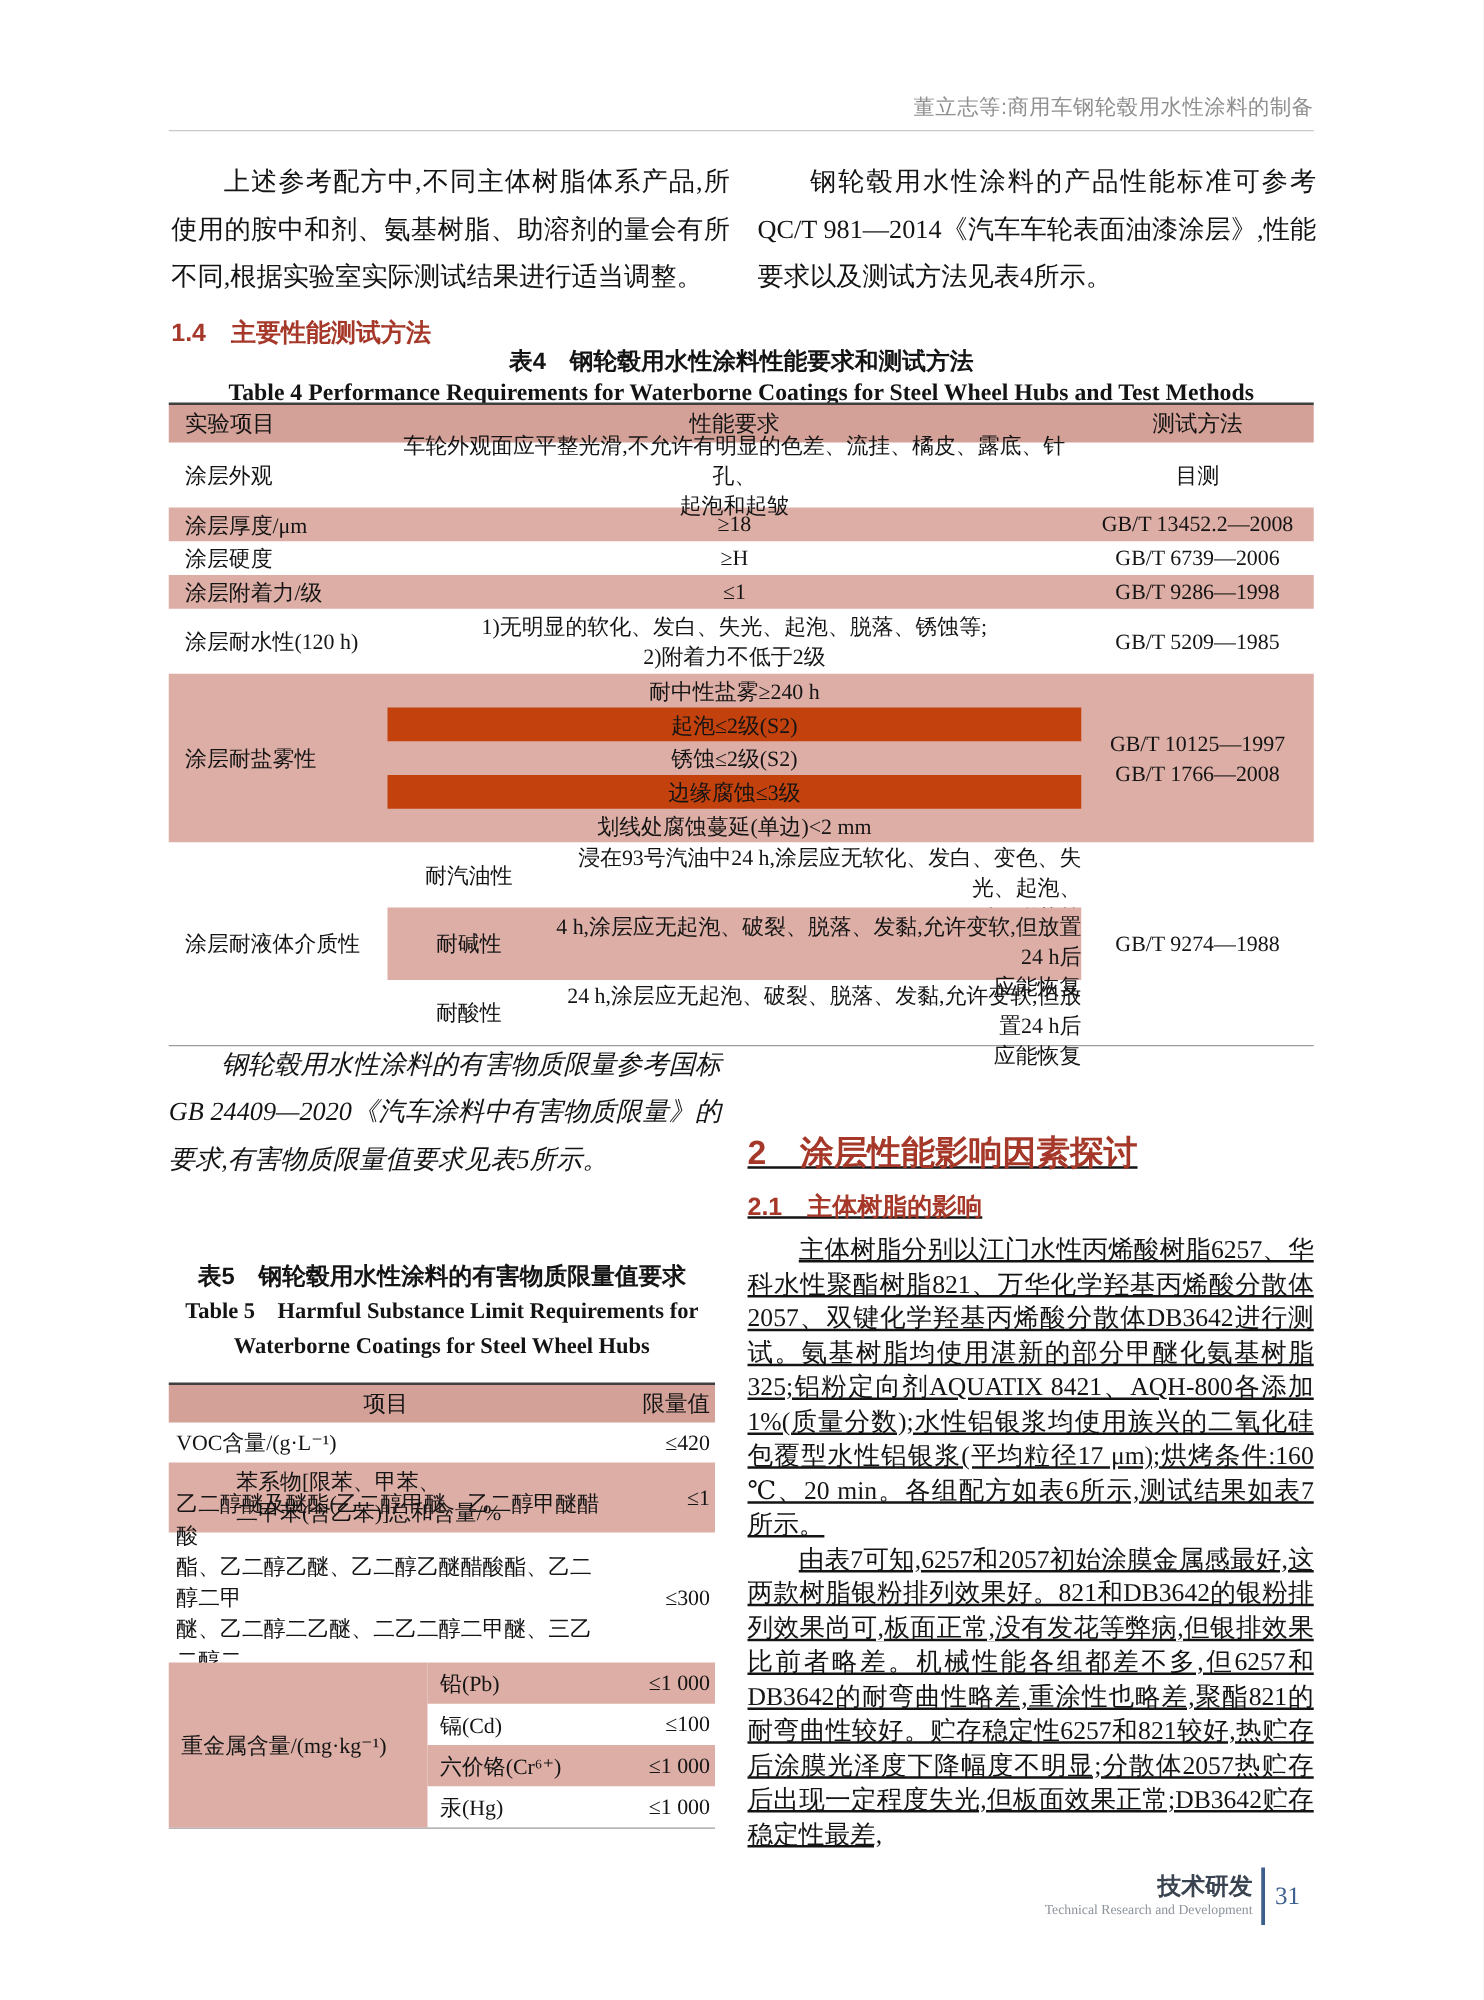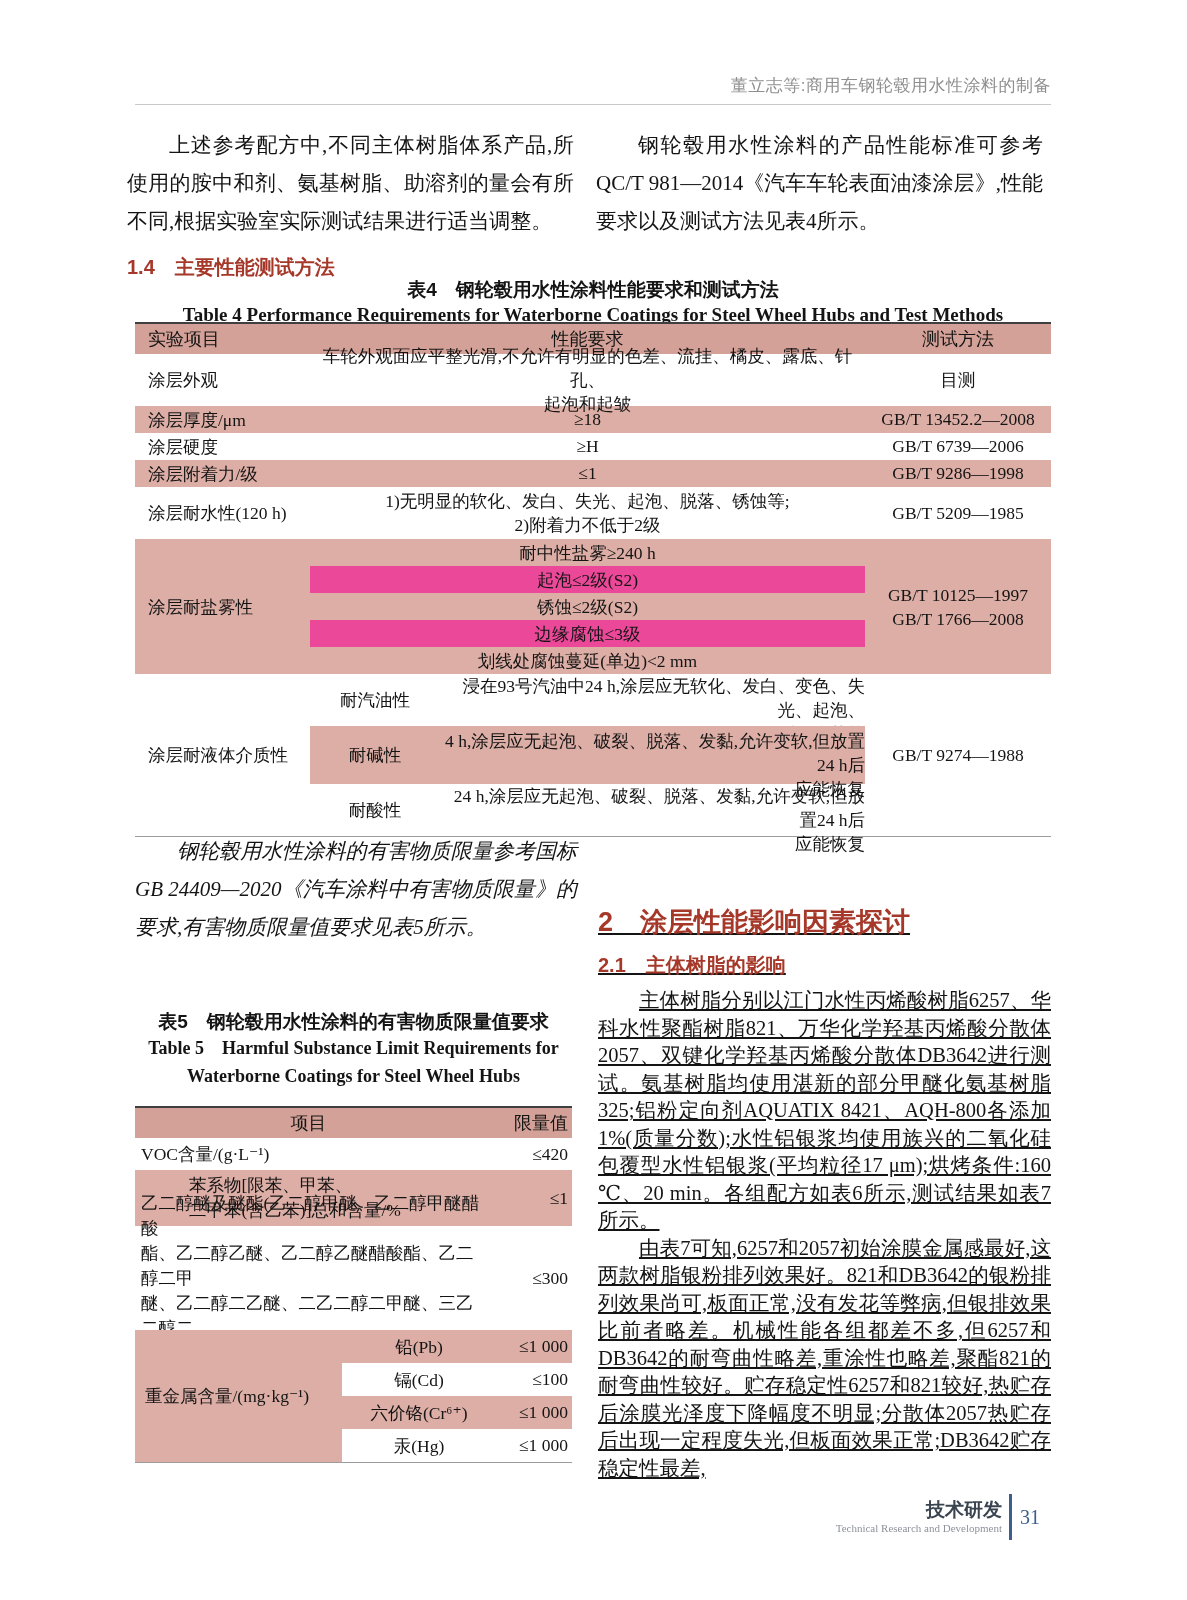--- a/index.html
+++ b/index.html
@@ -5,21 +5,21 @@
   html,body{margin:0;padding:0;background:#e8e8e8;}
   .page{
     position:relative;width:1187px;height:1600px;background:#ffffff;
     font-family:"Liberation Serif","DejaVu Serif",serif;color:#141414;overflow:hidden;
   }
   
   .running-header{position:absolute;top:74px;right:136px;font-family:"Liberation Sans","DejaVu Sans",sans-serif;
     font-size:17px;color:#8f8f8f;letter-spacing:.5px;}
   .header-rule{position:absolute;top:104px;left:135px;width:916px;border-top:1px solid #c9c9c9;}
   
-  .topcols{position:absolute;top:126px;left:127px;width:916px;display:flex;gap:22px;}
+  .topcols{position:absolute;top:126px;left:137px;width:916px;display:flex;gap:22px;}
   .topcols .col{width:447px;font-size:21px;line-height:38px;text-align:justify;}
   .topcols p{margin:0;text-indent:2em;}
   .h14{margin-top:8px;font-family:"Liberation Sans","DejaVu Sans",sans-serif;font-weight:bold;
     font-size:20px;color:#a6382a;}
   
   .t4caps{position:absolute;top:278px;left:135px;width:916px;text-align:center;}
   .cap-zh{font-family:"Liberation Sans","DejaVu Sans",sans-serif;font-weight:bold;font-size:19px;line-height:24px;}
   .cap-en{font-family:"Liberation Serif","DejaVu Serif",serif;font-weight:bold;font-size:19px;line-height:26px;}
   
   .t4{position:absolute;top:322px;left:135px;width:916px;border-top:2px solid #3f3f3f;
@@ -33,21 +33,21 @@
   .hd{height:30px;font-size:18px;}
   .hd .cell-req,.hd .cell-mth{font-weight:normal;}
   .h27{height:27px;} .h52{height:52px;} .h58{height:58px;}
   .pre{white-space:pre-line;}
   .lh24{line-height:24px;}
   
   .salt{display:flex;background:#ddaea6;}
   .salt .cell-item{display:flex;align-items:center;}
   .salt-mid{width:555px;display:flex;flex-direction:column;}
   .salt-mid>div{height:27px;display:flex;align-items:center;justify-content:center;}
-  .salt-mid>div.w{background:#ec4899;}
+  .salt-mid>div.w{background:#c2410c;}
   .salt .cell-mth{display:flex;align-items:center;justify-content:center;white-space:pre-line;line-height:24px;}
   
   .liq{display:flex;background:#ffffff;}
   .liq .cell-item{display:flex;align-items:center;}
   .liq-mid{width:555px;display:flex;flex-direction:column;}
   .liq-row{display:flex;align-items:center;}
   .liq-row.alk{background:#ddaea6;}
   .liq-sub{width:130px;text-align:center;}
   .liq-req{width:425px;text-align:right;line-height:24px;white-space:pre-line;margin-top:20px;}
   .liq .cell-mth{display:flex;align-items:center;justify-content:center;}
@@ -64,21 +64,21 @@
   .t5h-val{width:90px;text-align:right;padding-right:4px;box-sizing:border-box;}
   .t5 .r{display:flex;align-items:center;}
   .t5-item{width:347px;padding-left:6px;box-sizing:border-box;line-height:25px;}
   .t5-val{width:90px;text-align:right;padding-right:4px;box-sizing:border-box;}
   .h32{height:32px;} .h56{height:56px;padding-left:48px;} .h104{height:104px;}
   .hm{display:flex;}
   .hm-label{width:207px;padding-left:10px;box-sizing:border-box;background:#ddaea6;display:flex;align-items:center;}
   .hm-rows{width:230px;display:flex;flex-direction:column;}
   .hm-row{height:33px;display:flex;align-items:center;}
   .hm-row.p{background:#ddaea6;}
-  .hm-name{flex:1;padding-left:10px;text-align:center;}
+  .hm-name{flex:1;padding-left:10px;}
   .hm-val{width:86px;text-align:right;padding-right:4px;box-sizing:border-box;}
   
   .right-col{position:absolute;top:904px;left:598px;width:453px;text-decoration:underline;}
   .h2x{font-family:"Liberation Sans","DejaVu Sans",sans-serif;font-weight:bold;font-size:27px;
     color:#a6382a;margin:0 0 12px 0;}
   .h21{font-family:"Liberation Sans","DejaVu Sans",sans-serif;font-weight:bold;font-size:20px;
     color:#a6382a;margin:0 0 8px 0;}
   .right-col p{margin:0;font-size:20.5px;line-height:27.5px;text-align:justify;text-indent:2em;}
   
   .footer{position:absolute;top:1494px;right:147px;display:flex;align-items:center;}

